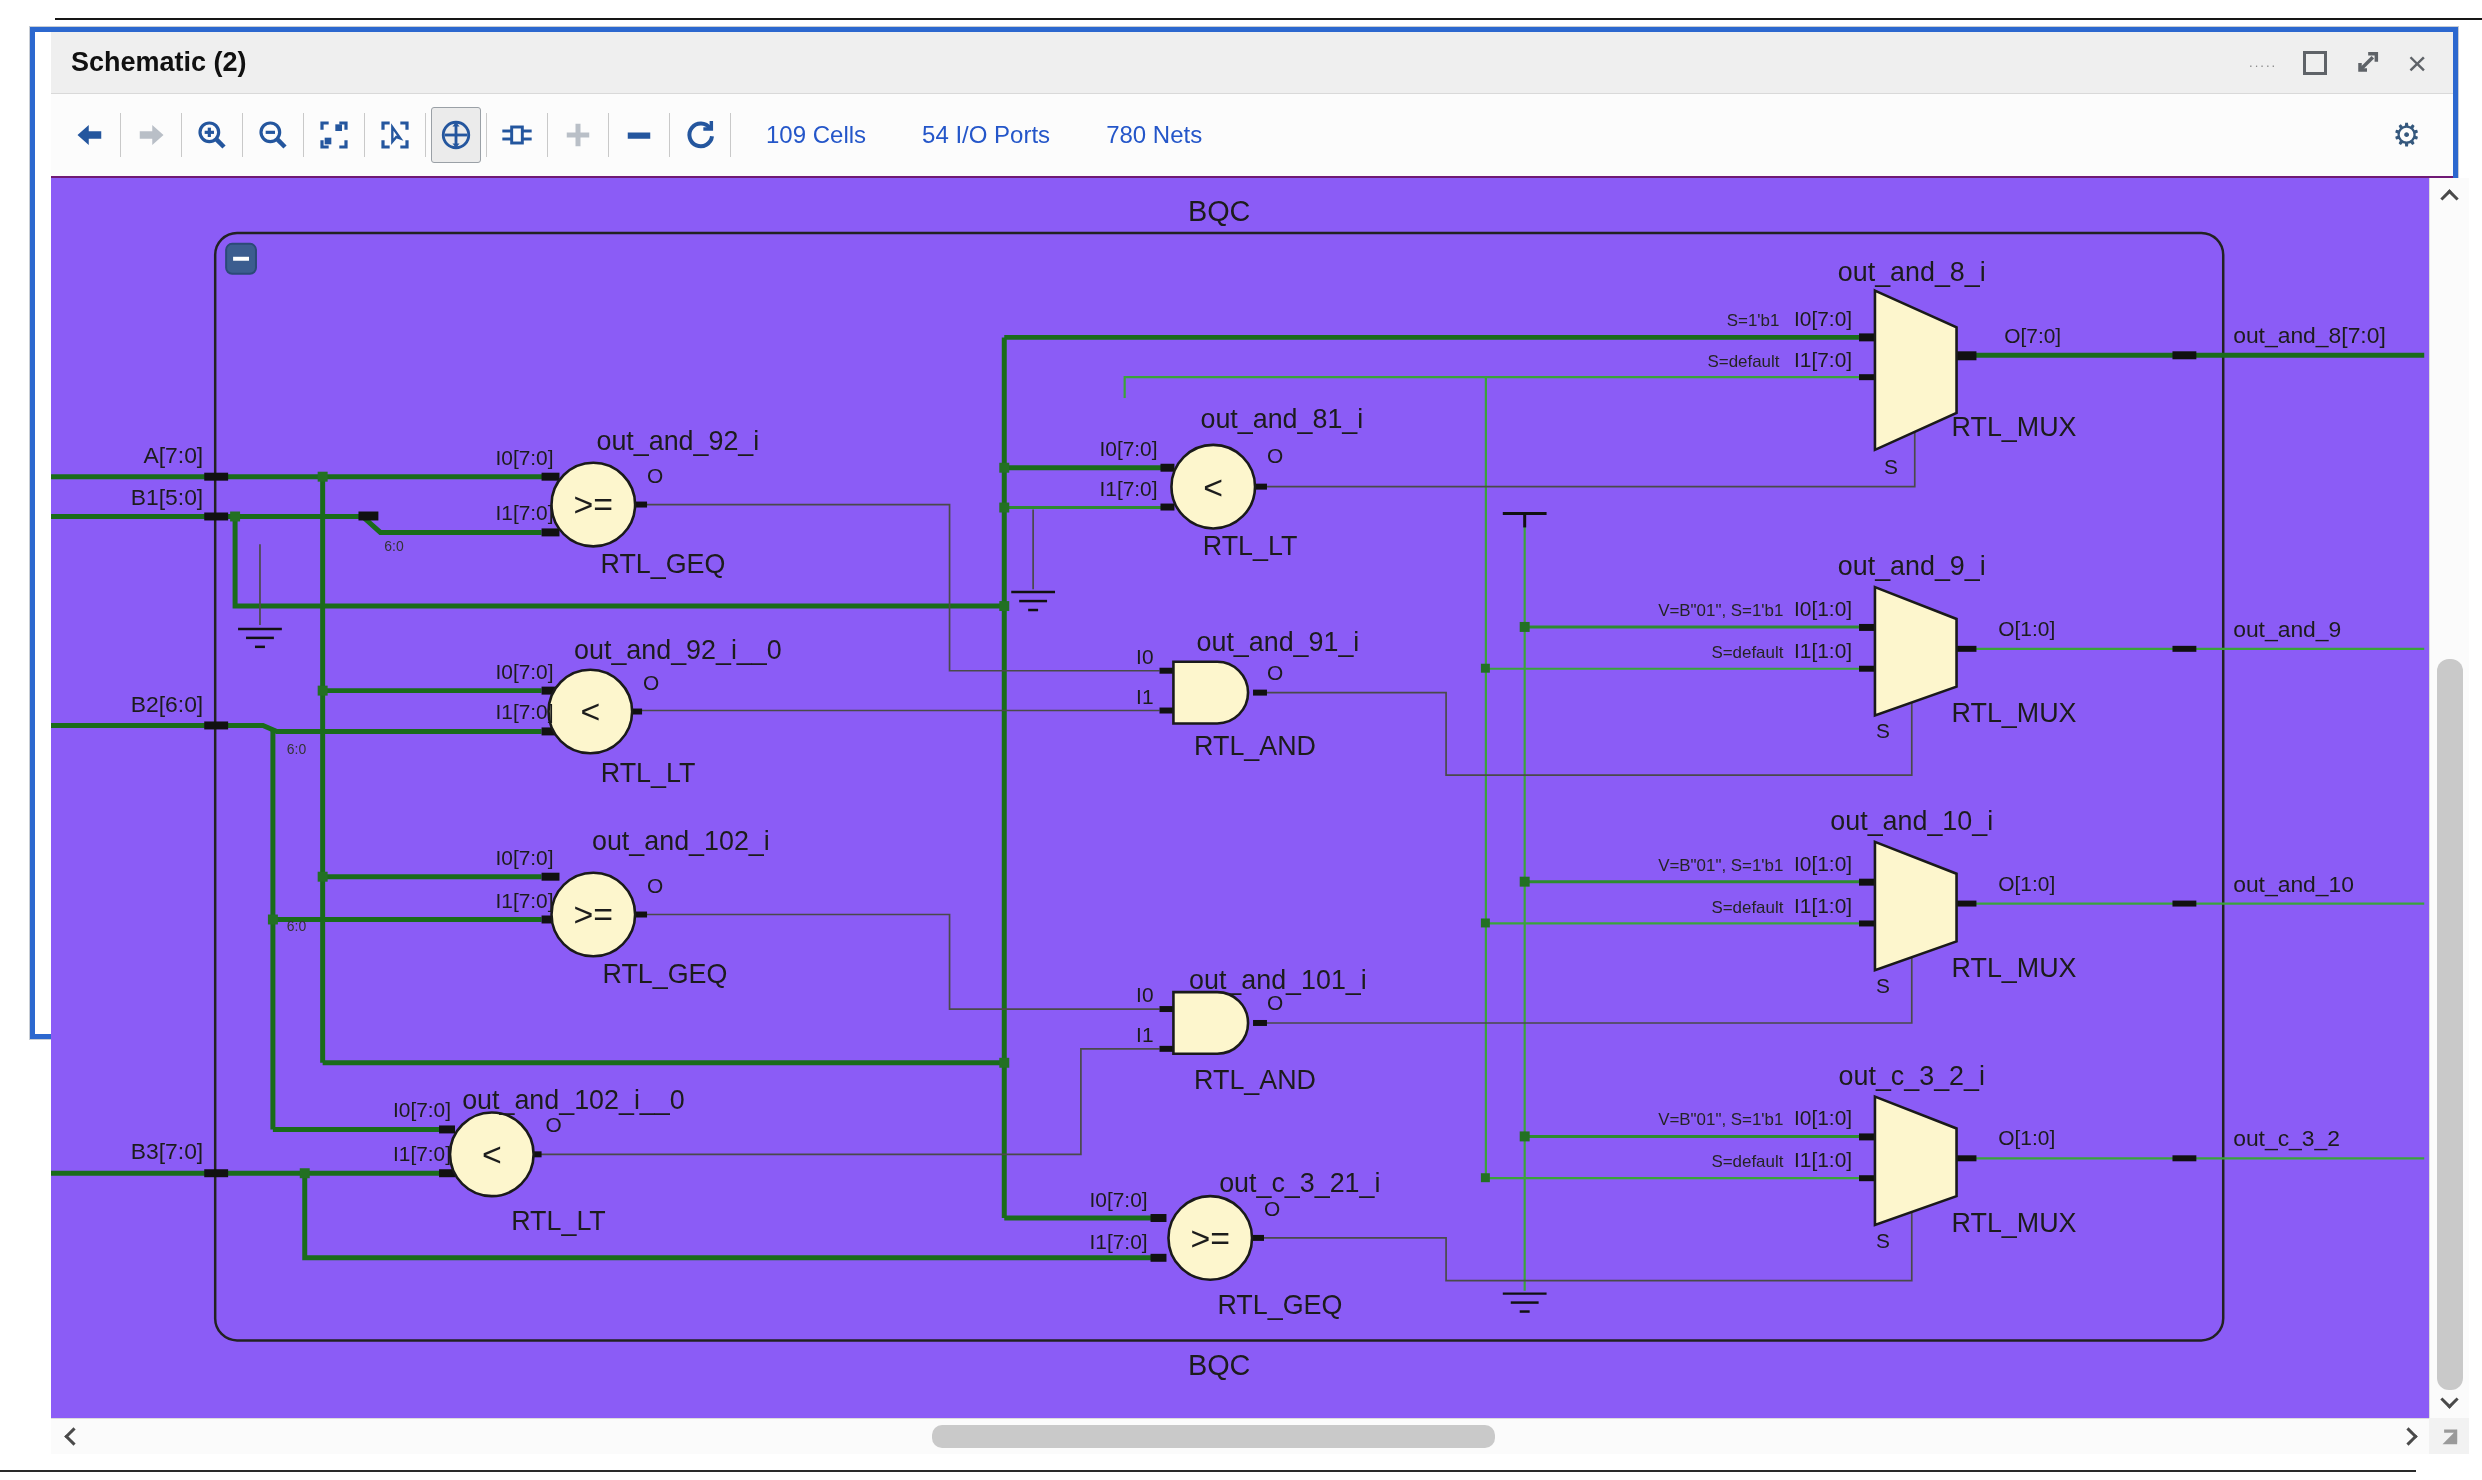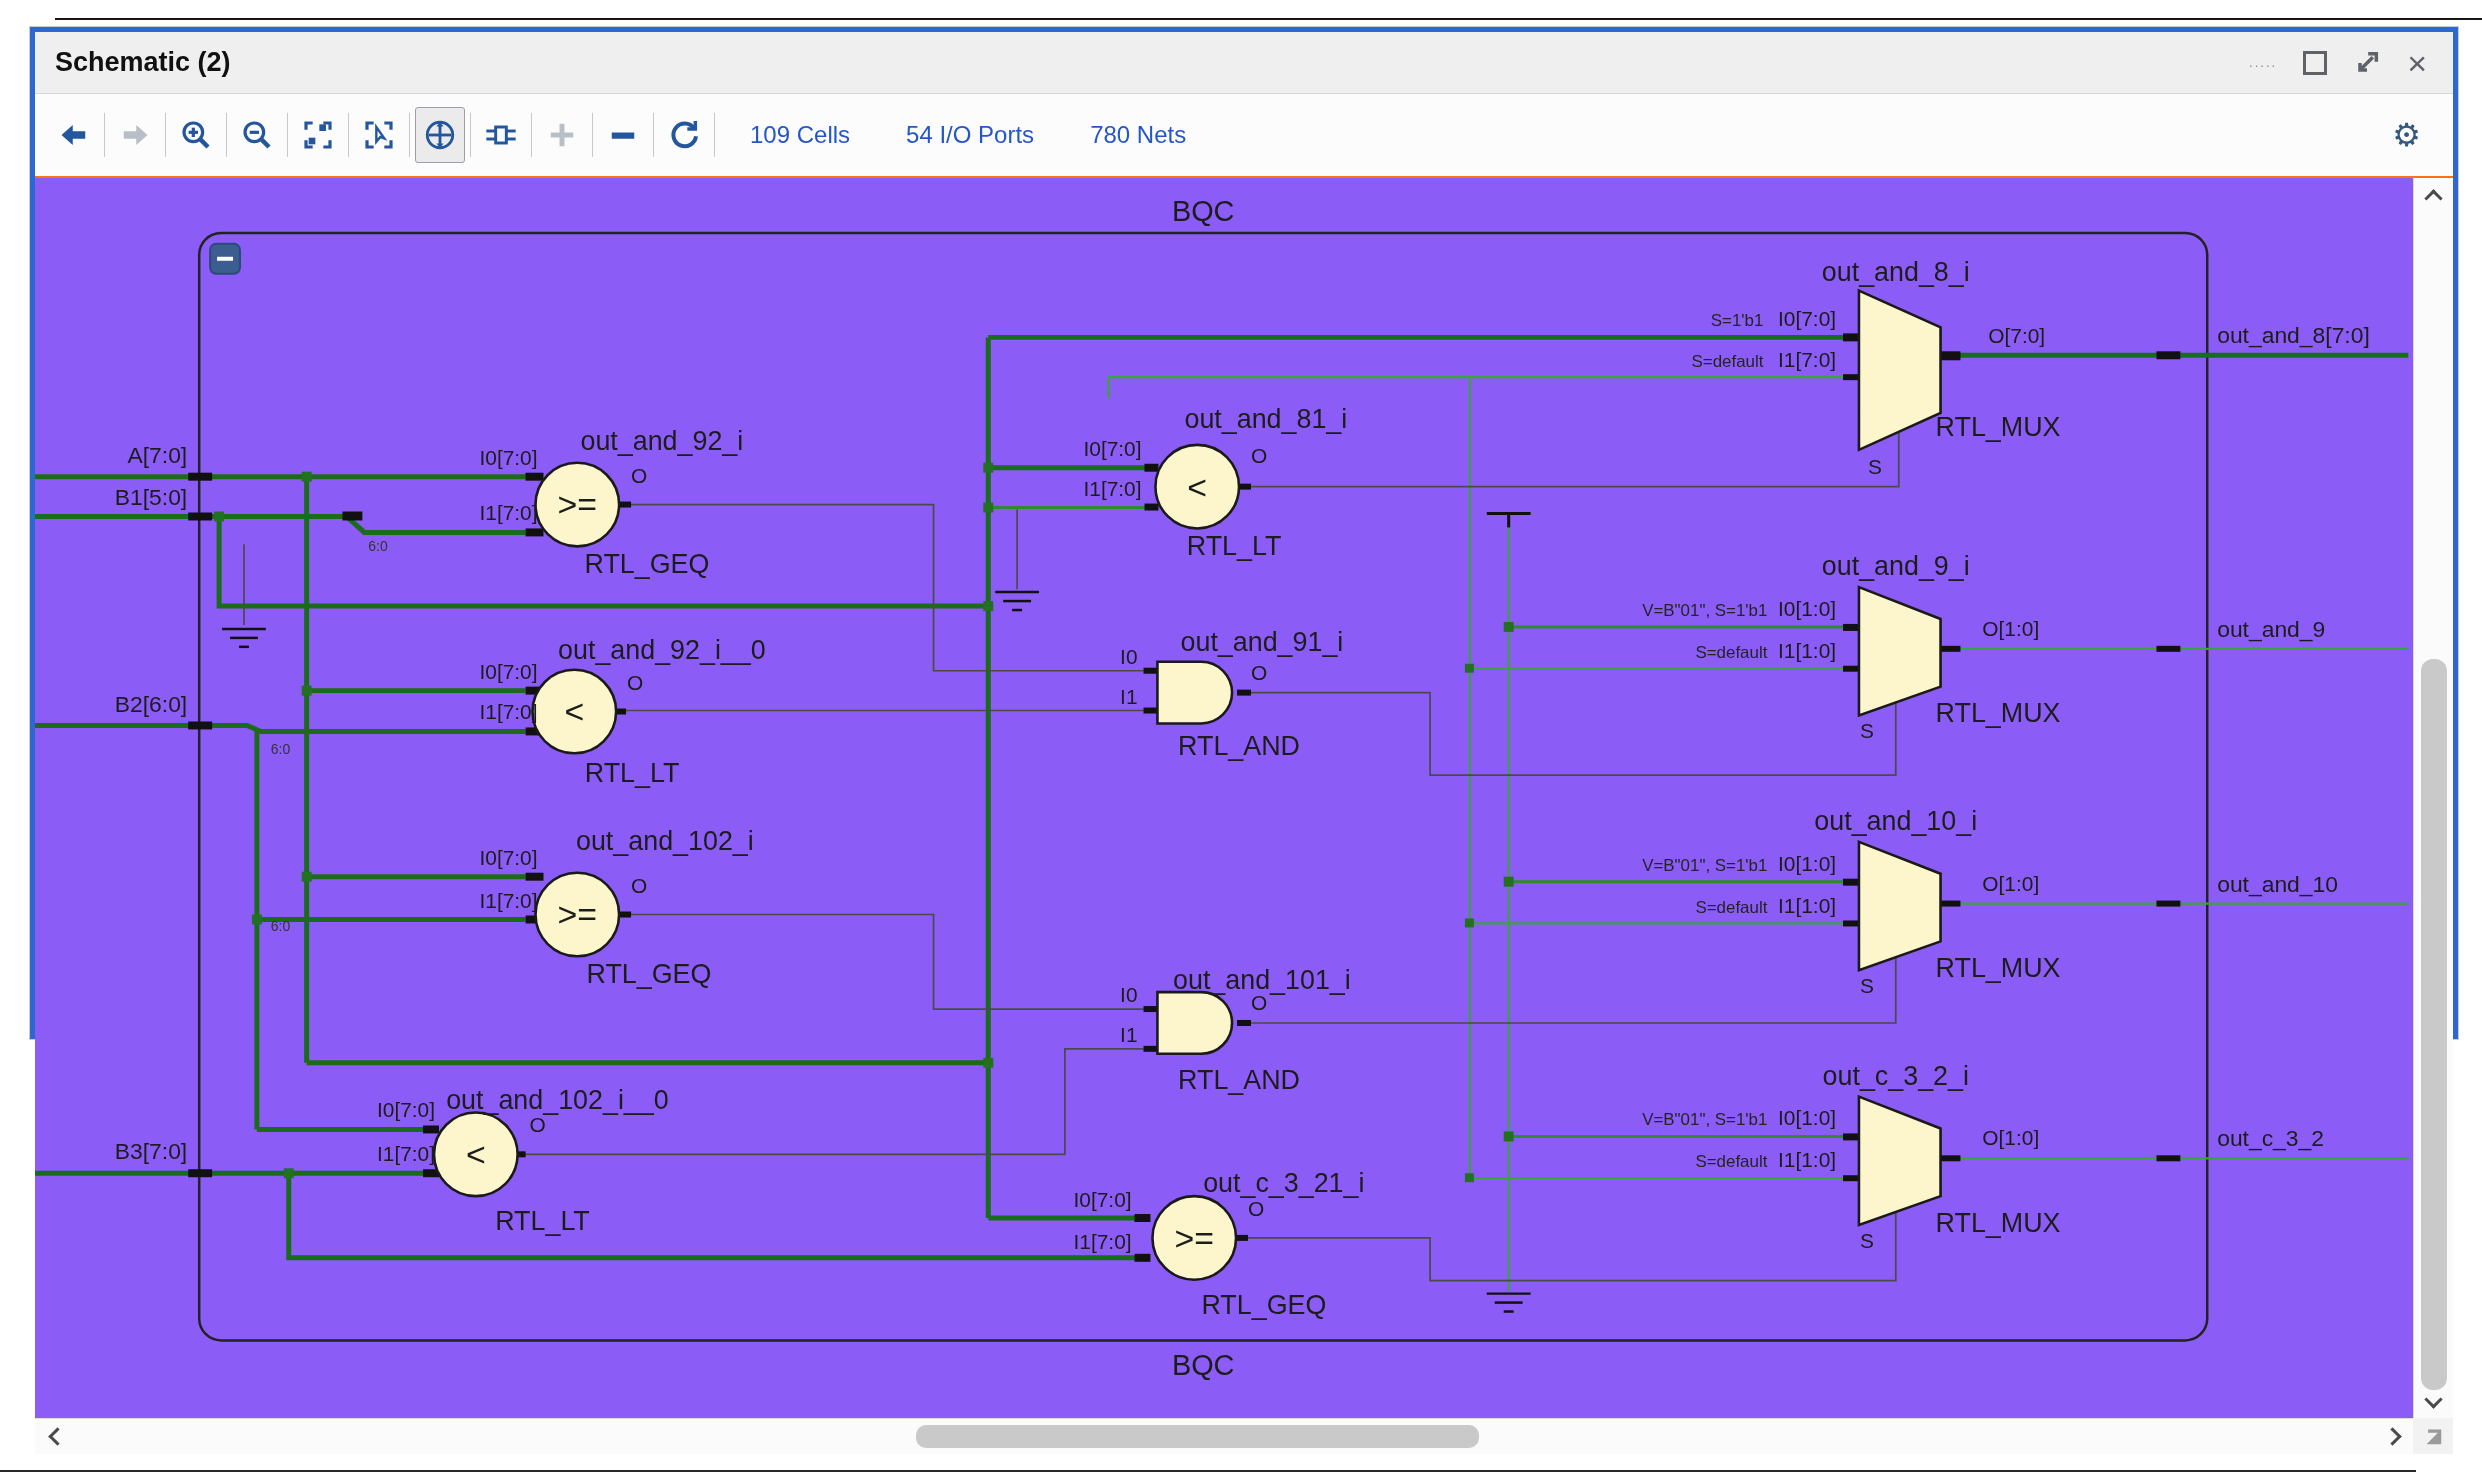--- a/index.html
+++ b/index.html
@@ -1,35 +1,35 @@
 <!DOCTYPE html>
 <html><head>
 <meta charset="utf-8">
 <style>
   * { box-sizing: border-box; margin:0; padding:0; }
   html,body { width:2483px; height:1481px; background:#ffffff; font-family:"Liberation Sans",sans-serif; overflow:hidden; }
   #topline { position:absolute; left:55px; top:18px; width:2428px; height:2px; background:#161616; }
   #bottomline { position:absolute; left:0; top:1470px; width:2416px; height:2px; background:#2a2a2a; }
 
   #win { position:absolute; left:30px; top:27px; width:2428px; height:1012px;
-         border:5px solid #2c68cf; background:#fff; box-shadow:0 0 0 1px #c8cdd4; }
+         border:5px solid #2c68cf; background:#fff; box-shadow:0 0 0 1px #c8cdd4;padding-left:16px; }
 
   
   #titlebar { height:62px; background:#efefef; border-bottom:1px solid #d9d9d9;
               display:flex; align-items:center; padding:0 20px; }
   #titlebar .title { font-size:27px; font-weight:bold; color:#111; }
   #titlebar .spacer { flex:1; }
   .win-ctrl { display:flex; align-items:center; gap:26px; margin-right:6px; }
   .win-ctrl .more { color:#8a8a8a; font-size:13px; letter-spacing:2px; }
   .win-ctrl .maxbox { width:24px; height:24px; border:3px solid #5f6368; }
   .win-ctrl svg { display:block; }
   .win-ctrl .close { font-size:34px; color:#5f6368; line-height:24px; }
 
   
-  #toolbar { height:84px; background:#fcfcfc; border-bottom:2px solid #f97316;
+  #toolbar { height:84px; background:#fcfcfc; border-bottom:2px solid #701a75;
              display:flex; align-items:center; padding:0 14px; }
   .tool { width:50px; height:56px; display:flex; align-items:center; justify-content:center; }
   .tool.active { background:#ebebeb; border:1px solid #9aa0a6; border-radius:3px; }
   .sep { width:1px; height:44px; background:#c9c9c9; margin:0 5px; }
   .tb-links { display:flex; gap:56px; margin-left:30px; }
   .tb-links span { color:#2456c9; font-size:24px; }
   .gear { margin-left:auto; margin-right:18px; font-size:32px; color:#35587d; }
 
   
   #canvas { position:relative; width:2418px; height:1276px; background:#8b5cf6; overflow:hidden; }

